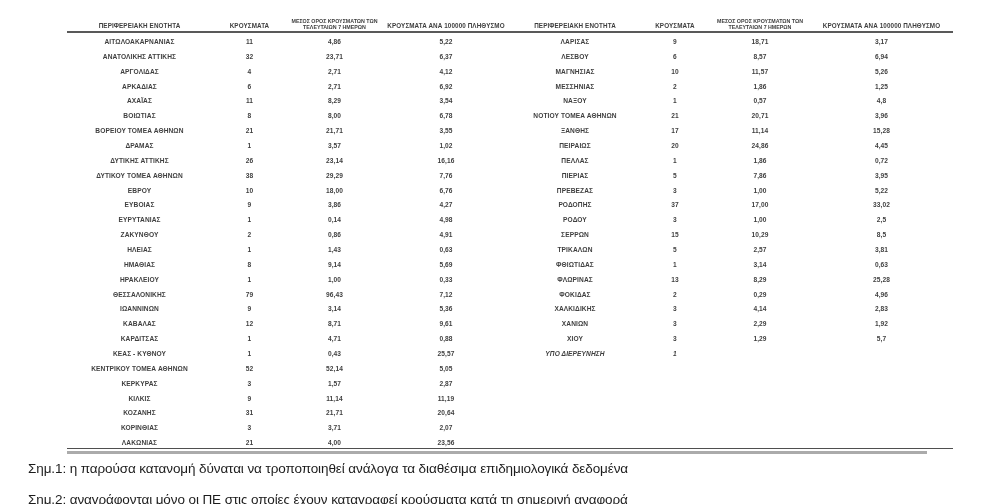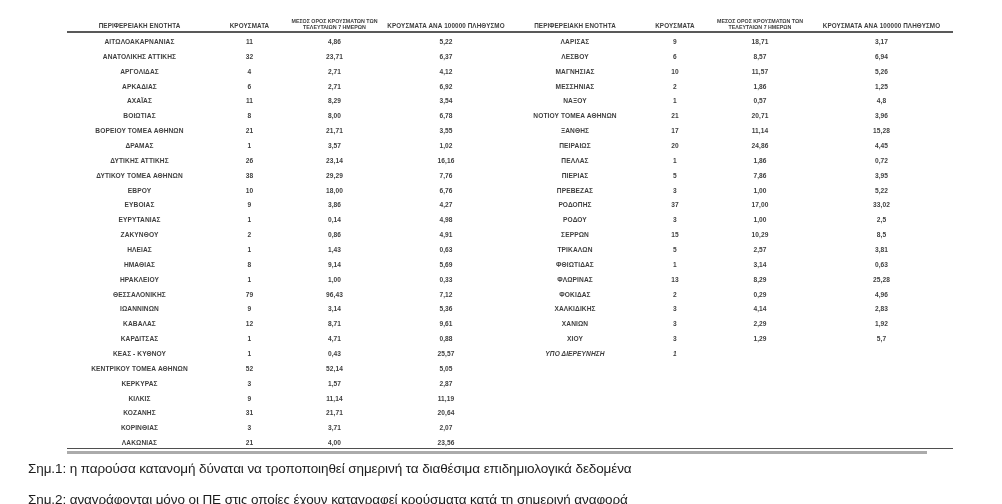--- a/index.html
+++ b/index.html
@@ -376,14 +376,14 @@
           <div class="cell"></div>
           <div class="cell"></div>
         </div>
       </div>
   </div>
 
 </div>
 
 <div class="gray-rule"></div>
 
-<p class="note n1">Σημ.1: η παρούσα κατανομή δύναται να τροποποιηθεί σημερινή τα διαθέσιμα επιδημιολογικά δεδομένα</p>
+<p class="note n1">Σημ.1: η παρούσα κατανομή δύναται να τροποποιηθεί ανάλογα τα διαθέσιμα επιδημιολογικά δεδομένα</p>
 <p class="note n2">Σημ.2: αναγράφονται μόνο οι ΠΕ στις οποίες έχουν καταγραφεί κρούσματα κατά τη σημερινή αναφορά</p>
 
 </body></html>

